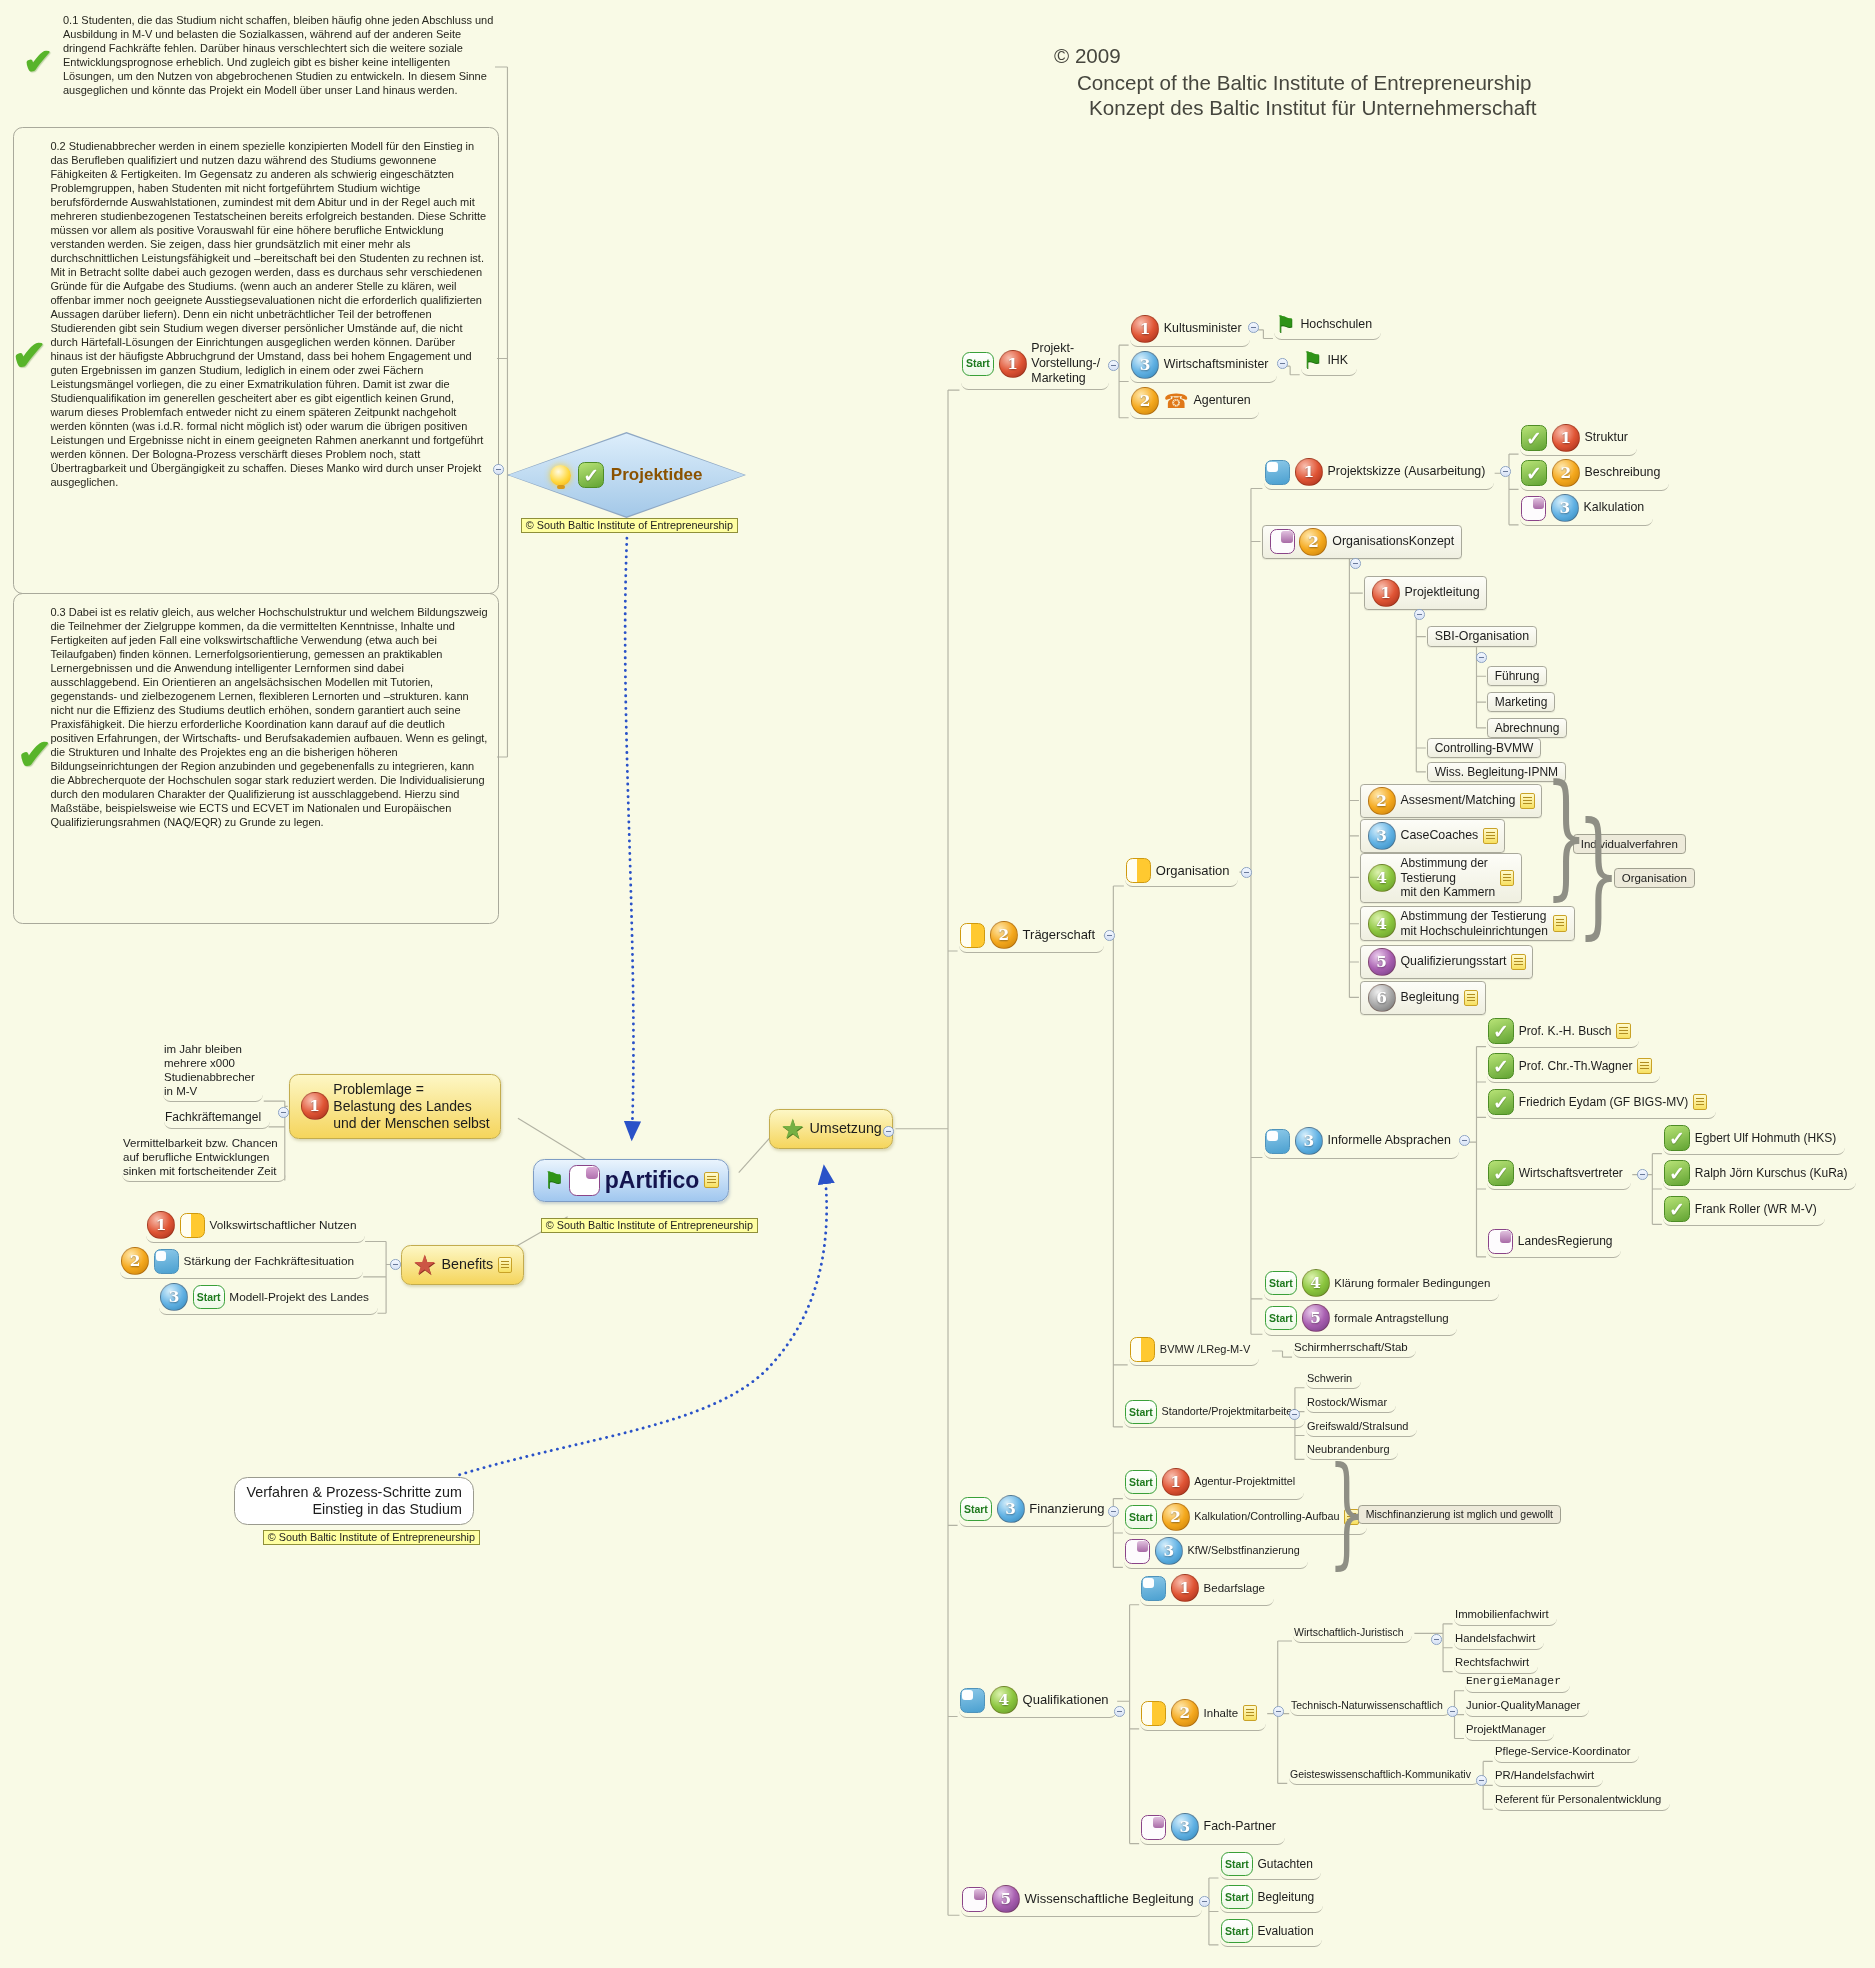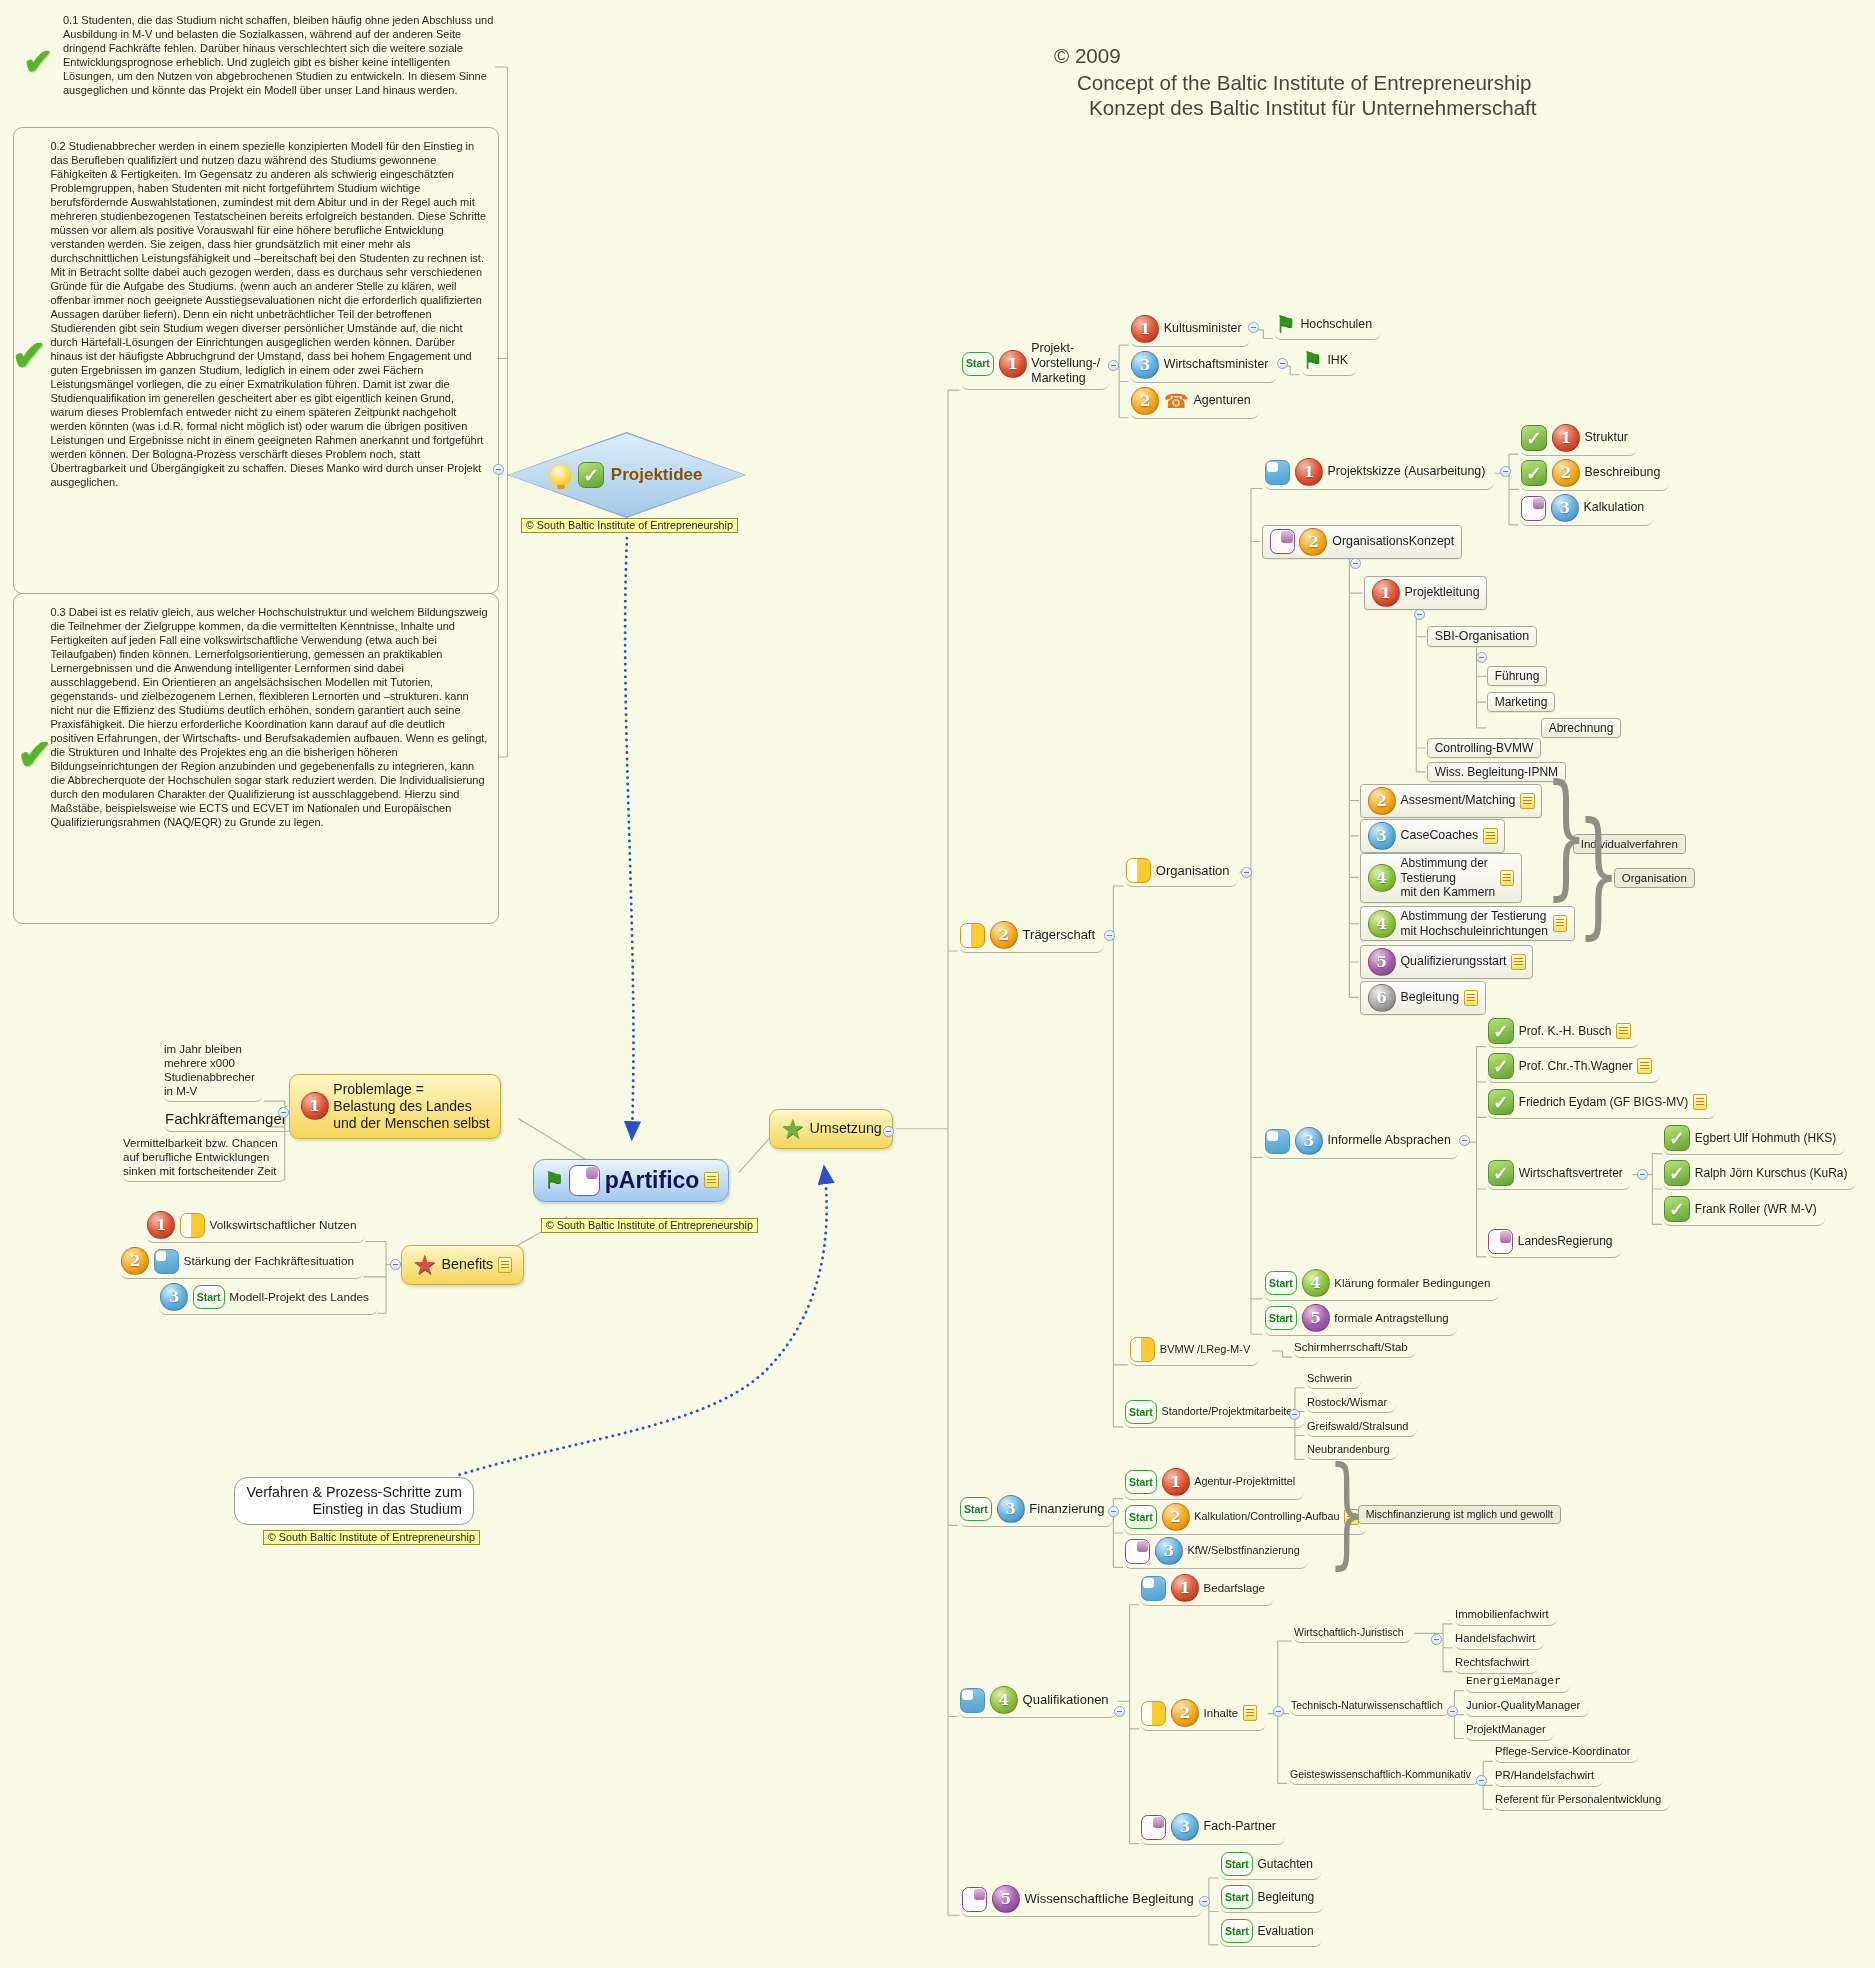--- a/index.html
+++ b/index.html
@@ -128,21 +128,21 @@
       <span style="font-size:17px;font-weight:bold;color:#8a5200;">Projektidee</span>
     </div>
   </div>
 <div class="node line" style="left: 163px; top: 1041px;">
       <span class="lbl" style="font-size: 11.5px;">im Jahr bleiben
 mehrere x000
 Studienabbrecher
 in M-V</span>
     </div>
     <div class="node line" style="left: 164px; top: 1109px;">
-      <span class="lbl" style="font-size: 15px;">Fachkräftemangel</span>
+      <span class="lbl" style="font-size: 12px;">Fachkräftemangel</span>
     </div>
     <div class="node line" style="left: 122px; top: 1135px;">
       <span class="lbl" style="font-size: 11.5px;">Vermittelbarkeit bzw. Chancen
 auf berufliche Entwicklungen
 sinken mit fortscheitender Zeit</span>
     </div>
     <div class="node yellow" style="left: 289px; top: 1074px;">
       <span class="ic num c1">1</span>
       <span class="lbl" style="font-size: 14px;">Problemlage =
 Belastung des Landes
@@ -259,21 +259,21 @@
     </div>
     <div class="node box" style="left: 1427px; top: 626px;">
       <span class="lbl" style="font-size: 12.4px;">SBI-Organisation</span>
     </div>
     <div class="node box" style="left: 1487px; top: 666px;">
       <span class="lbl" style="font-size: 12px;">Führung</span>
     </div>
     <div class="node box" style="left: 1487px; top: 692px;">
       <span class="lbl" style="font-size: 12px;">Marketing</span>
     </div>
-    <div class="node box" style="left: 1541px; top: 718px;">
+    <div class="node box" style="left: 1487px; top: 718px;">
       <span class="lbl" style="font-size: 12px;">Abrechnung</span>
     </div>
     <div class="node box" style="left: 1427px; top: 738px;">
       <span class="lbl" style="font-size: 12px;">Controlling-BVMW</span>
     </div>
     <div class="node box" style="left: 1427px; top: 762px;">
       <span class="lbl" style="font-size: 12px;">Wiss. Begleitung-IPNM</span>
     </div>
     <div class="node box" style="left: 1360px; top: 784px;">
       <span class="ic num c2">2</span>

